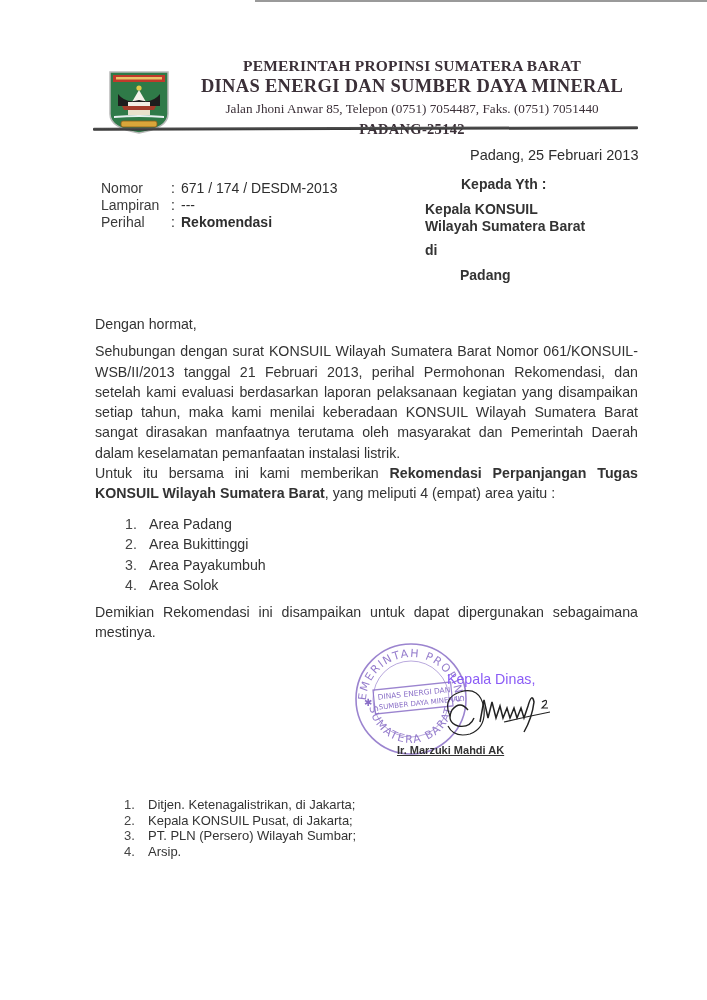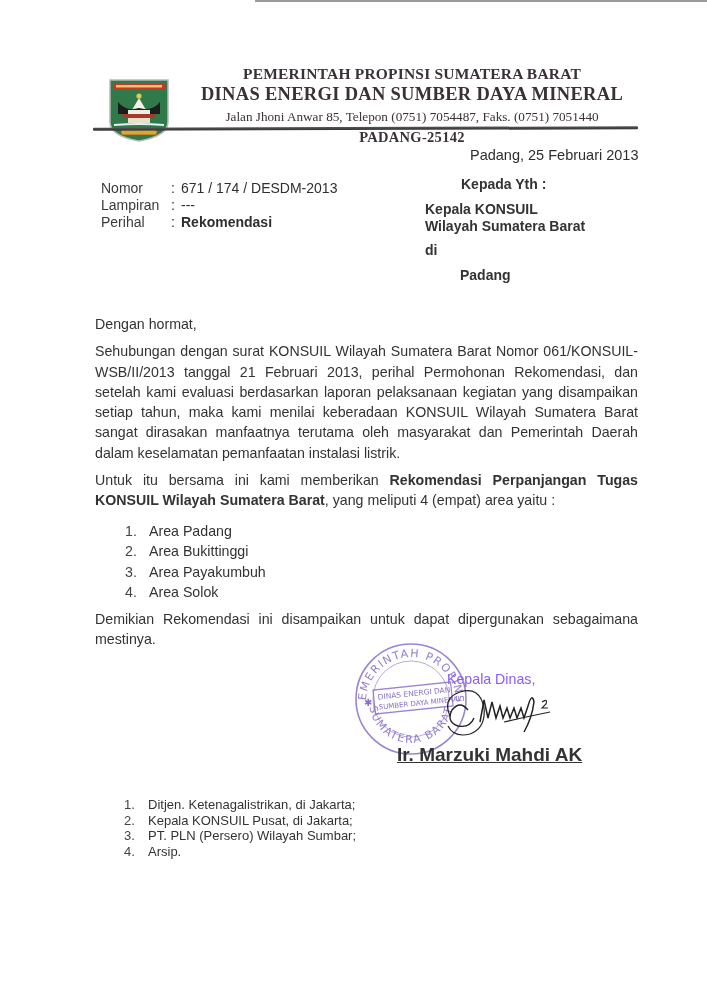--- a/index.html
+++ b/index.html
@@ -1,21 +1,21 @@
 <!DOCTYPE html>
 <html><head>
 <meta charset="utf-8">
 <style>
   html, body { margin: 0; padding: 0; background: #ffffff; }
   body {
     width: 707px; height: 1000px; position: relative; overflow: hidden;
     font-family: "Liberation Sans", sans-serif; color: #2e2e2e;
   }
   .scan-edge { position: absolute; left: 255px; top: 0; width: 452px; height: 2px; background: #9a9a9a; }
-  .letterhead { position: absolute; left: 104px; top: 64px; width: 534px; height: 84px; }
+  .letterhead { position: absolute; left: 104px; top: 56px; width: 534px; height: 84px; }
   .logo { position: absolute; left: 4px; top: 14px; width: 62px; height: 64px; }
   .lh-text { position: absolute; left: 80px; top: 0; width: 456px; text-align: center;
     font-family: "Liberation Serif", serif; color: #3b3038; }
   .lh-line1 { font-size: 15.5px; font-weight: bold; letter-spacing: 0.2px; line-height: 19px; margin-top: 0; }
   .lh-line2 { font-size: 18.5px; font-weight: bold; letter-spacing: 0.3px; line-height: 22px; }
   .lh-line3 { font-size: 13.2px; line-height: 20px; margin-top: 2px; }
   .lh-line4 { font-size: 14.5px; font-weight: bold; line-height: 20px; letter-spacing: 0.3px; }
   .rule { position: absolute; left: 93px; top: 127px; width: 545px; height: 3px;
     background: linear-gradient(#555, #333); border-radius: 1px; transform: rotate(-0.15deg); }
 
@@ -28,32 +28,32 @@
 
   .recipient { position: absolute; left: 425px; top: 176px; font-size: 14px; font-weight: bold; color: #333; }
   .recipient div { line-height: 17px; }
   .r-greet { margin-bottom: 8px; padding-left: 36px; }
   .r-di { margin-top: 7px; }
   .r-city { margin-top: 8px; padding-left: 35px; }
 
   .body { position: absolute; left: 95px; top: 314px; width: 543px; font-size: 14.2px; line-height: 20.3px; color: #333; }
   .para { text-align: justify; margin: 0; }
   .salutation { margin-bottom: 7px; }
-  .p1 { margin-bottom: 7px; }
+  .p1 { }
   .p2 { margin-bottom: 10px; }
   .p2 b { font-weight: bold; }
   ol.areas { margin: 0 0 6px 0; padding: 0 0 0 30px; list-style: none; }
   ol.areas li { line-height: 20.5px; display: flex; }
   .num { width: 24px; color: #444; }
 
   .sign-block { position: absolute; left: 330px; top: 640px; width: 330px; height: 150px; }
   .stamp { position: absolute; left: 22px; top: 0; width: 118px; height: 118px; }
   .sig-title { position: absolute; left: 117px; top: 31px; font-size: 14.2px; color: #8b5cf6; }
   .signature { position: absolute; left: 110px; top: 48px; width: 130px; height: 50px; }
-  .sig-name { position: absolute; left: 67px; top: 104px; font-size: 19px; font-weight: bold; text-decoration: underline; color: #333; }
+  .sig-name { position: absolute; left: 67px; top: 104px; font-size: 11px; font-weight: bold; text-decoration: underline; color: #333; }
   .sig-nip { position: absolute; left: 9px; top: 122px; font-size: 13.2px; color: #333; white-space: nowrap; }
 
   .cc { position: absolute; left: 104px; top: 797px; font-size: 13px; color: #333; }
   .cc-title { text-decoration: underline; line-height: 18px; margin-bottom: 3px; }
   .cc ol { margin: 0; padding: 0 0 0 20px; list-style: none; }
   .cc li { display: flex; line-height: 15.6px; }
   .cc .num { width: 24px; }
 </style>
 </head>
 <body>

